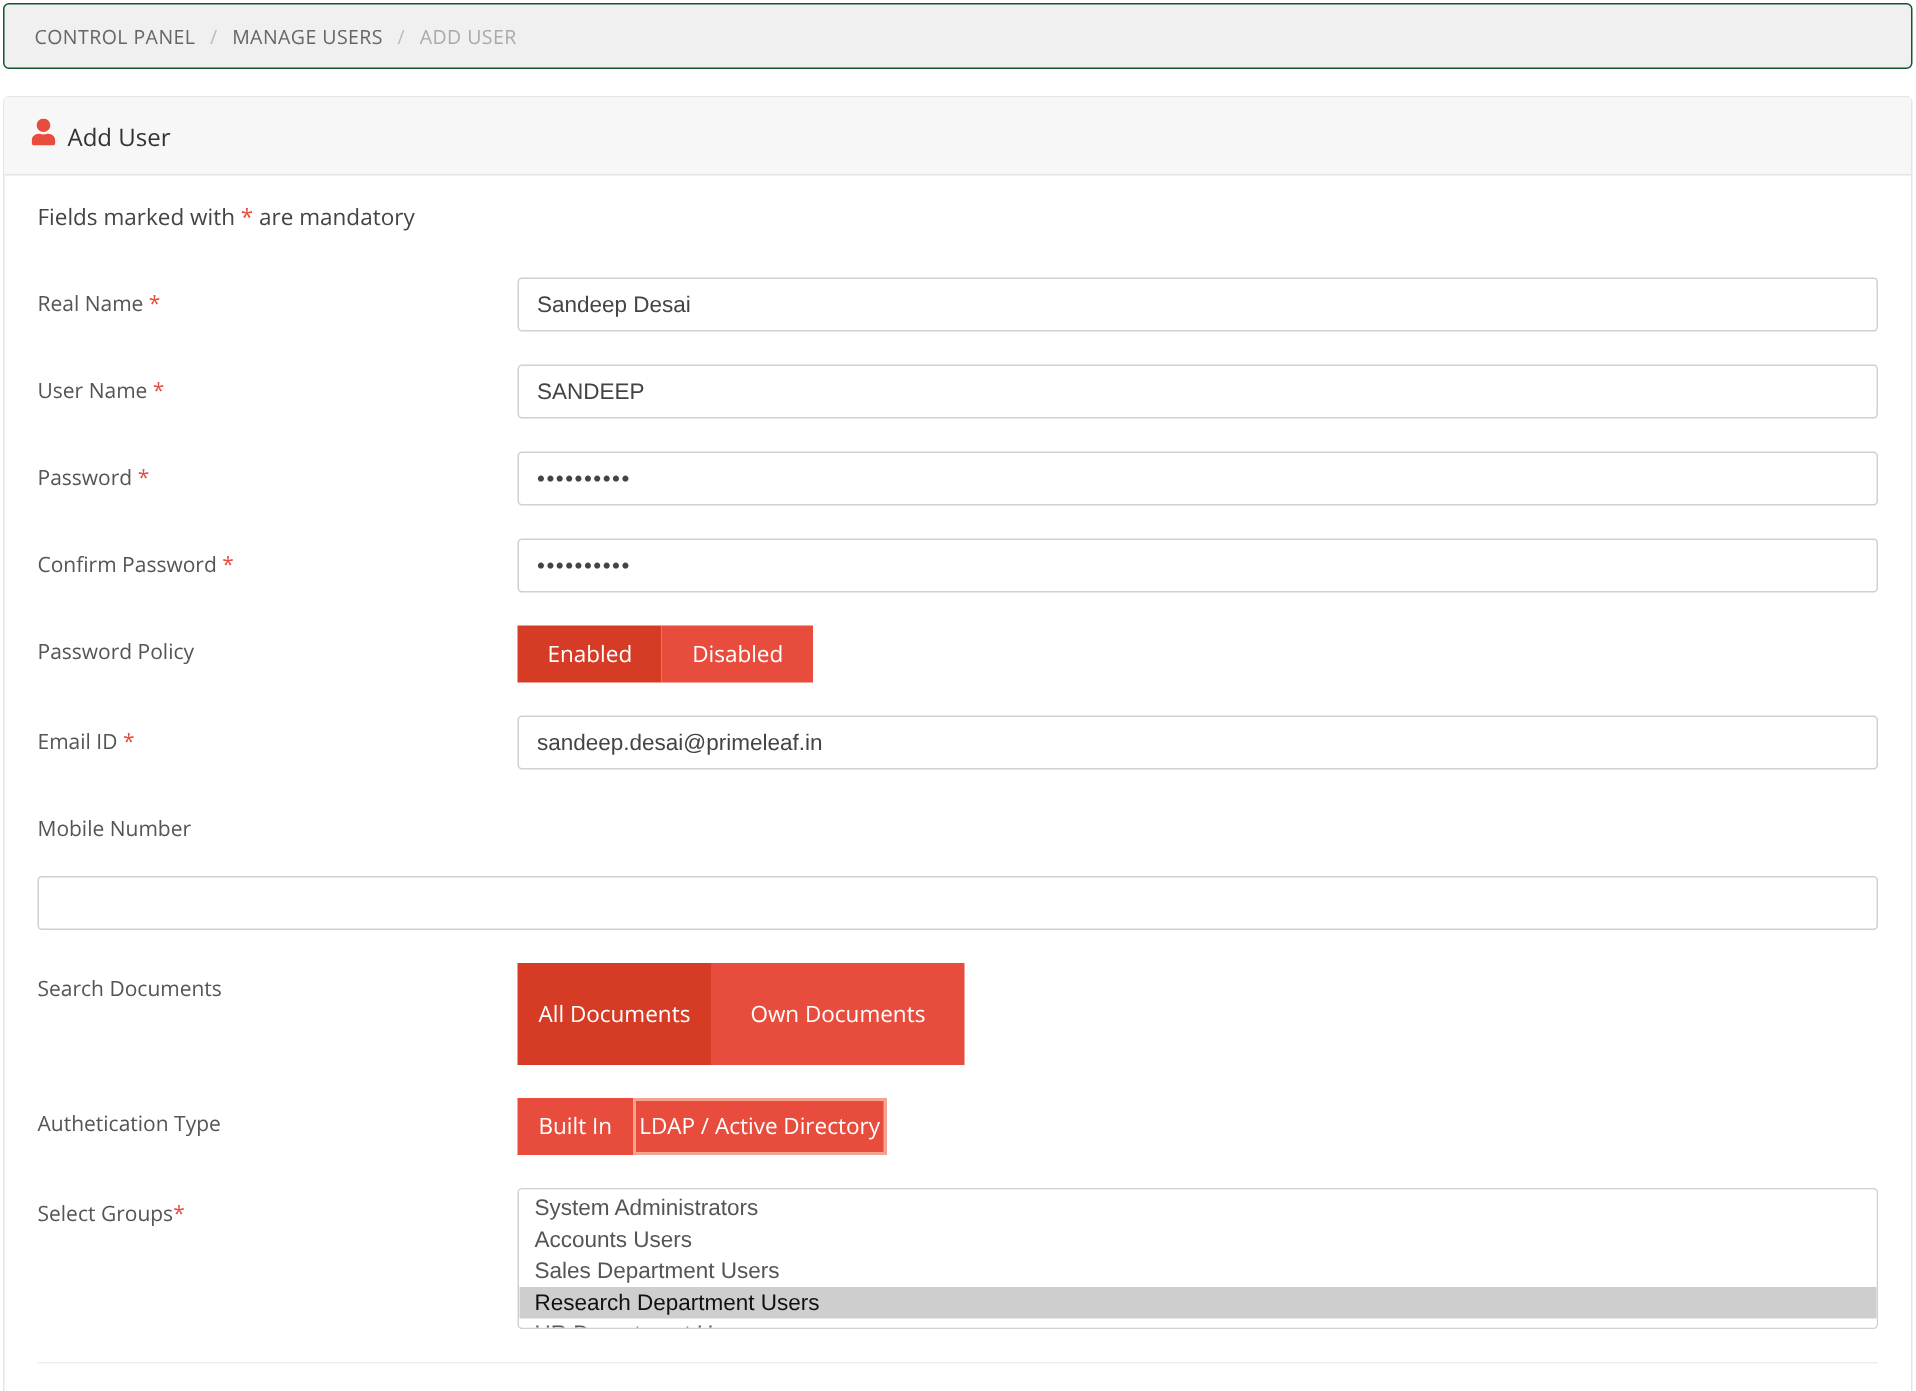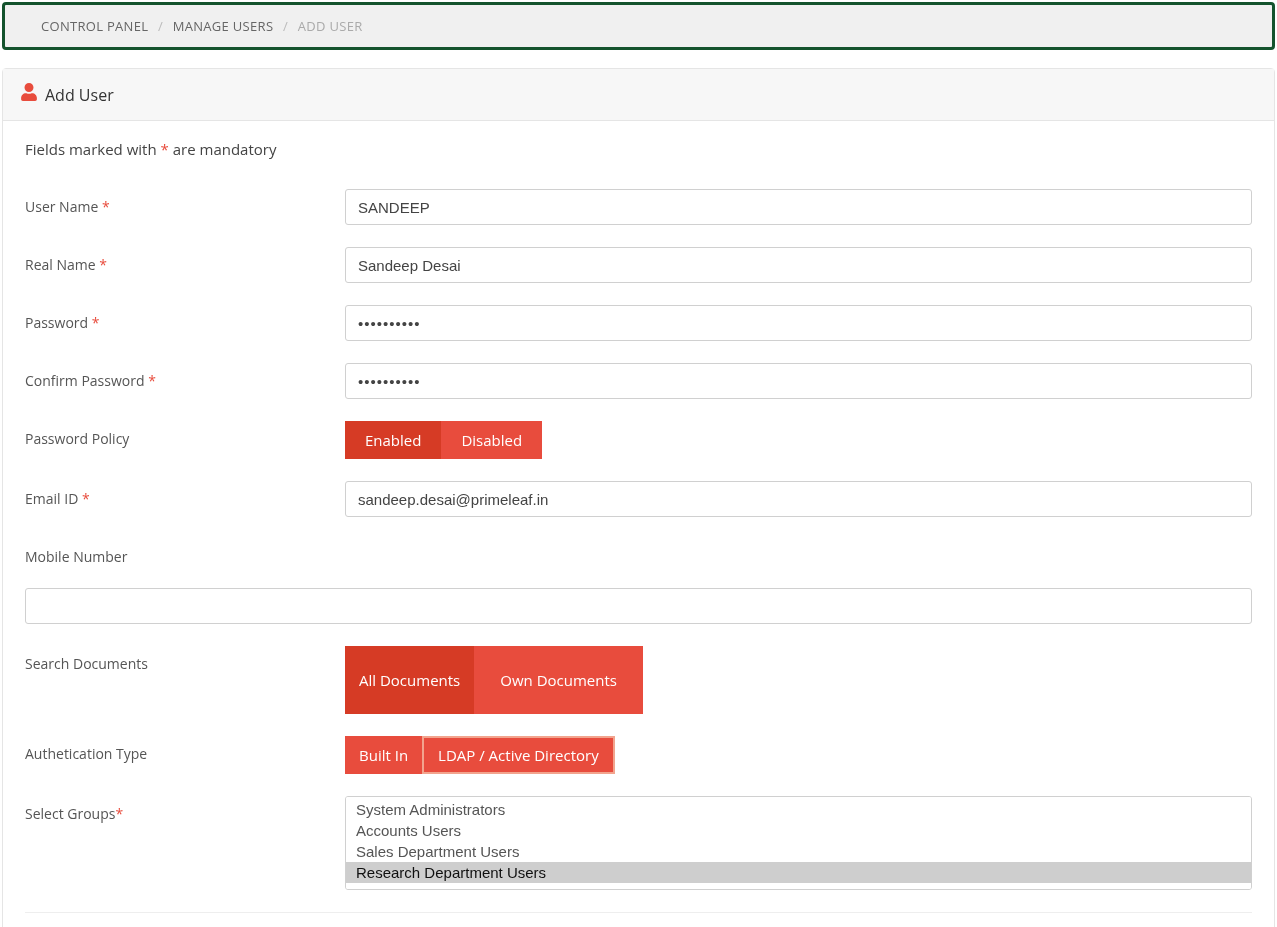--- a/index.html
+++ b/index.html
@@ -5,23 +5,23 @@
   * { box-sizing: border-box; margin: 0; padding: 0; }
   body {
     font-family: "Segoe UI", "Open Sans", Arial, sans-serif;
     font-size: 14px;
     color: #333;
     background: #ffffff;
     padding: 2px;
   }
   .breadcrumb {
     background: #f0f0f0;
-    border: 3px solid #14532d;
+    border: 1px solid #14532d;
     border-radius: 4px;
-    padding: 12px 36px;
+    padding: 12px 20px;
     margin: 0 0 18px 0;
     font-size: 13px;
     color: #777;
     letter-spacing: .3px;
   }
   .breadcrumb .crumb-link { color: #666; }
   .breadcrumb .crumb-sep { color: #bbb; padding: 0 6px; }
   .breadcrumb .crumb-active { color: #aaa; }
 
   .panel {
@@ -138,33 +138,33 @@
   </div>
 
   <div class="panel-body">
 
     <div class="mandatory-note">
       <span>Fields marked with </span><span class="star">*</span><span> are mandatory</span>
     </div>
 
     <div class="form-row">
       <div class="form-label">
+        <span>Real Name </span><span class="req">*</span>
+      </div>
+      <div class="form-control-wrap">
+        <input class="form-input" type="text" value="Sandeep Desai" style="">
+      </div>
+    </div>
+
+    <div class="form-row">
+      <div class="form-label">
         <span>User Name </span><span class="req">*</span>
       </div>
       <div class="form-control-wrap">
         <input class="form-input" type="text" value="SANDEEP" style="">
-      </div>
-    </div>
-
-    <div class="form-row">
-      <div class="form-label">
-        <span>Real Name </span><span class="req">*</span>
-      </div>
-      <div class="form-control-wrap">
-        <input class="form-input" type="text" value="Sandeep Desai" style="">
       </div>
     </div>
 
     <div class="form-row">
       <div class="form-label">
         <span>Password </span><span class="req">*</span>
       </div>
       <div class="form-control-wrap">
         <input class="form-input" type="text" style="letter-spacing: 1px;" value="••••••••••">
       </div>
@@ -216,21 +216,21 @@
           <button class="toggle-btn inactive" style="padding:9px 26px;">Own Documents</button>
         </div>
       </div>
     </div>
 
     <div class="form-row">
       <div class="form-label">Authetication Type</div>
       <div class="form-control-wrap">
         <div class="toggle-group">
           <button class="toggle-btn inactive" style="padding:9px 14px;">Built In</button>
-          <button class="toggle-btn ldap" style="padding:7px 14px;">LDAP / Active Directory</button>
+          <button class="toggle-btn ldap" style="padding:7px 2px;">LDAP / Active Directory</button>
         </div>
       </div>
     </div>
 
     <div class="form-row">
       <div class="form-label">
         <span>Select Groups</span><span class="req">*</span>
       </div>
       <div class="form-control-wrap">
         <select multiple="" class="multi" size="4" id="groups-select">

